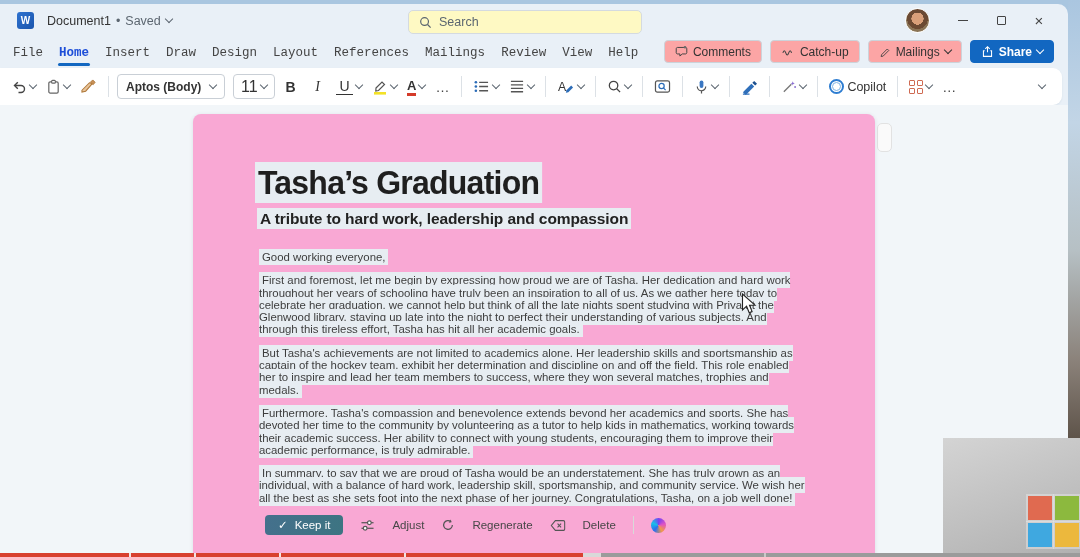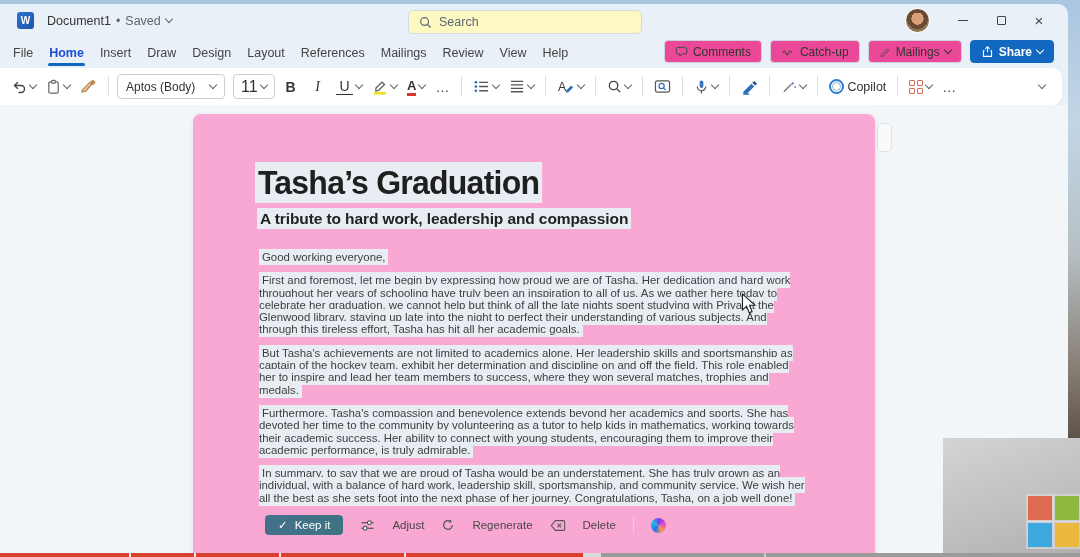--- a/index.html
+++ b/index.html
@@ -30,40 +30,40 @@
   .avatar { width:25px; height:25px; border-radius:50%; margin-right:14px;
     background:radial-gradient(circle at 50% 42%, #d9a07a 0 34%, #6b4a33 35% 58%, #8a7456 59% 75%, #c9b893 76%); 
     border:1px solid #fff; }
   .winbtn { width:38px; height:33px; display:flex; align-items:center; justify-content:center; color:#444; }
   .minglyph { width:10px; height:1.4px; background:#444; }
   .maxglyph { width:9px; height:9px; border:1.4px solid #444; border-radius:1px; }
   .closeglyph { font-size:15px; line-height:1; color:#444; }
 
   
   .tabsrow { height:31px; display:flex; align-items:center; position:relative; padding-left:5px; }
-  .tab { font-size:12.5px; color:#444; padding:0 8px; position:relative; height:100%; display:flex; align-items:center; }
+  .tab { font-size:12.5px; color:#444; padding:0 8px; position:relative; height:100%; display:flex; align-items:center;font-family:Liberation Mono, monospace; }
   .tab.active { color:#1d4ed8; font-weight:bold; }
   .tab.active::after { content:""; position:absolute; left:7px; right:7px; bottom:2px; height:3px;
     background:#1267c1; border-radius:2px; }
   .tabs-right { position:absolute; right:14px; top:3px; display:flex; gap:8px; align-items:center; }
-  .pillbtn { height:23px; display:flex; align-items:center; gap:5px; padding:0 10px; background:#ec4899;
+  .pillbtn { height:23px; display:flex; align-items:center; gap:5px; padding:0 10px; background:#fca5a5;
     border:1px solid #ccd3da; border-radius:4px; font-size:12px; color:#333; }
   .pillbtn.share { background:#1267c1; border-color:#1267c1; color:#fff; font-weight:bold; }
   .pillbtn .chv { border-color:#333; }
   .pillbtn.share .chv { border-color:#fff; }
 
   
   .ribbon { position:absolute; left:0; top:64px; width:1062px; height:37px; background:#fff;
     border-radius:0 9px 9px 0; box-shadow:0 1px 2px rgba(30,60,90,.08);
     display:flex; align-items:center; padding:0 8px; gap:4px; }
   .tbtn { display:flex; align-items:center; gap:3px; padding:4px 3px; border-radius:4px; color:#3c3c3c; }
   .tbtn svg { display:block; }
   .vdiv { width:1px; height:21px; background:#dcе1e6; background:#dce1e6; margin:0 4px; flex:none; }
   .fontbox { width:108px; height:25px; border:1px solid #c9cfd6; border-radius:4px; display:flex;
-    align-items:center; justify-content:space-between; padding:0 8px; font-size:12px; color:#333; }
+    align-items:center; justify-content:space-between; padding:0 8px; font-size:12px; color:#333;font-weight:bold; }
   .sizebox { width:42px; height:25px; border:1px solid #c9cfd6; border-radius:4px; display:flex;
     align-items:center; justify-content:space-between; padding:0 7px; font-size:16px; color:#333; margin-left:4px; }
   .bi { font-size:14px; color:#333; width:17px; text-align:center; }
   .uline { border-bottom:1.6px solid #333; }
   .fcol-ico { font-size:13px; color:#333; border-bottom:3px solid #d43b2a; padding-bottom:0px; font-weight:bold; }
   .more-ico { font-size:14px; color:#444; letter-spacing:1px; }
   .copilot-ring { width:15px; height:15px; border-radius:50%; border:2.2px solid #2e7dd1; position:relative; }
   .copilot-ring::after { content:""; position:absolute; inset:1px; border-radius:50%; border:1.3px solid #7fb3e4; }
   .copilot-lbl { font-size:12.5px; color:#333; }
   .addins { display:grid; grid-template-columns:6px 6px; grid-template-rows:6px 6px; gap:2px; }

